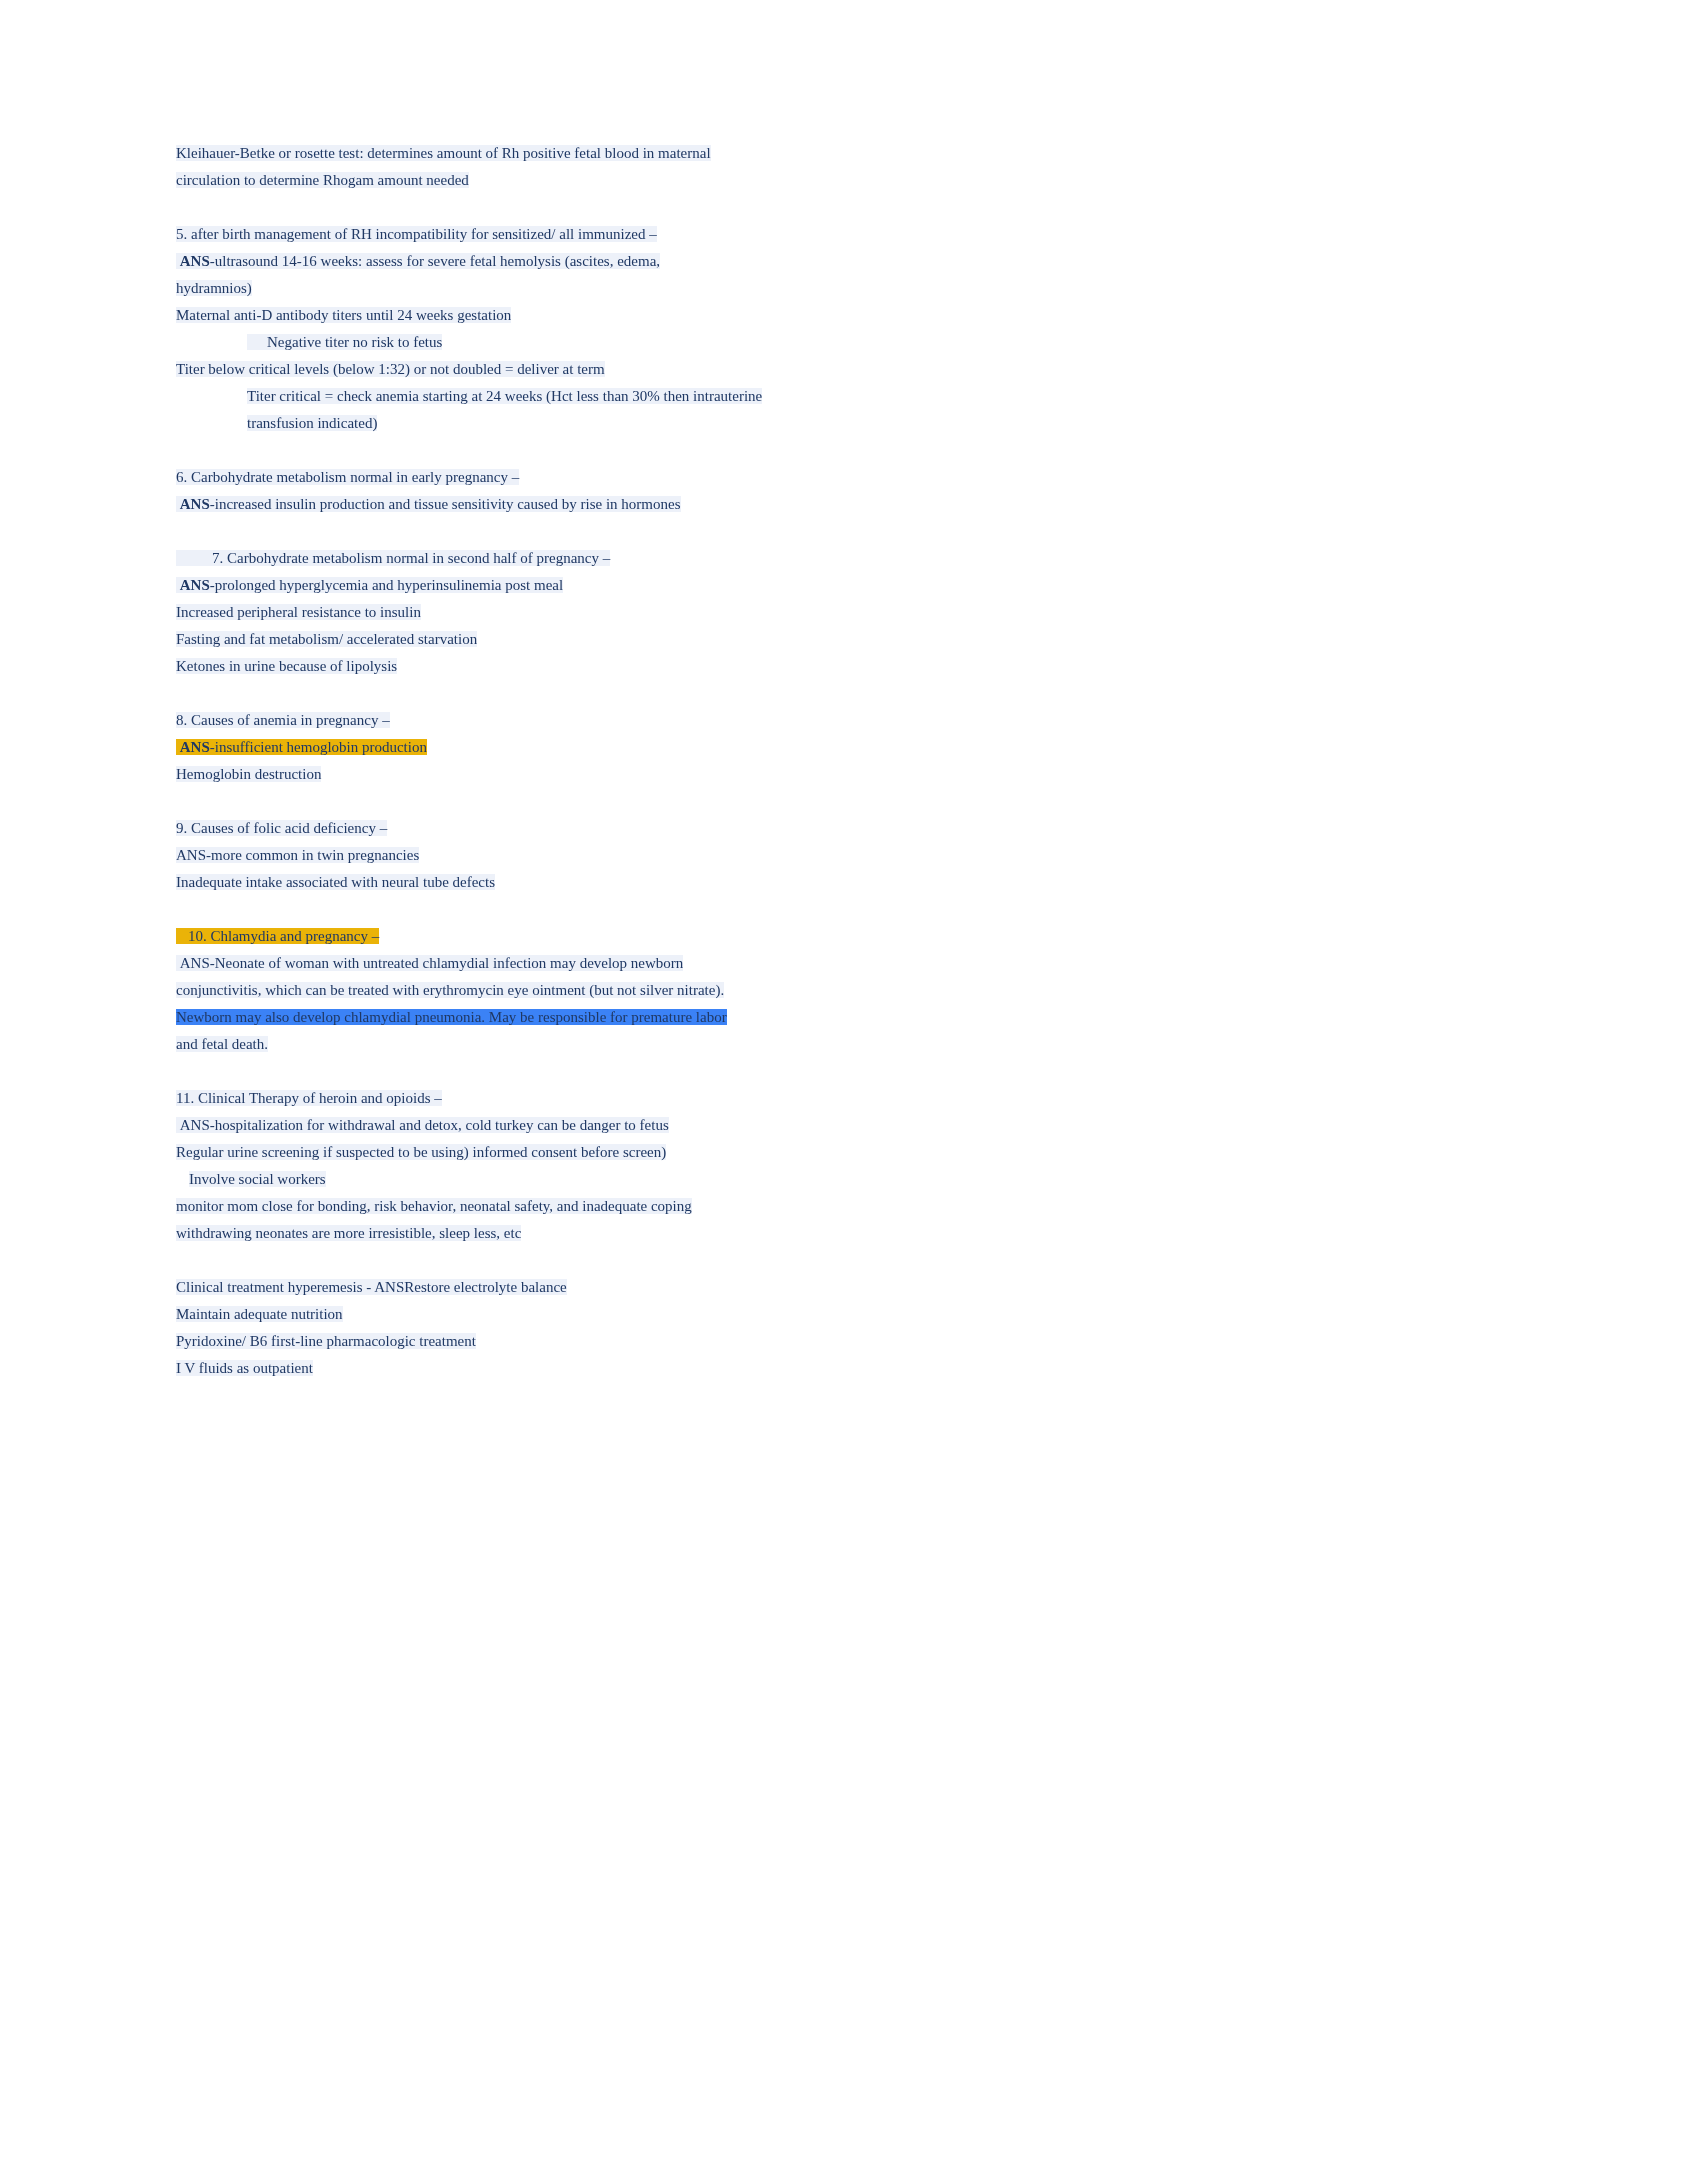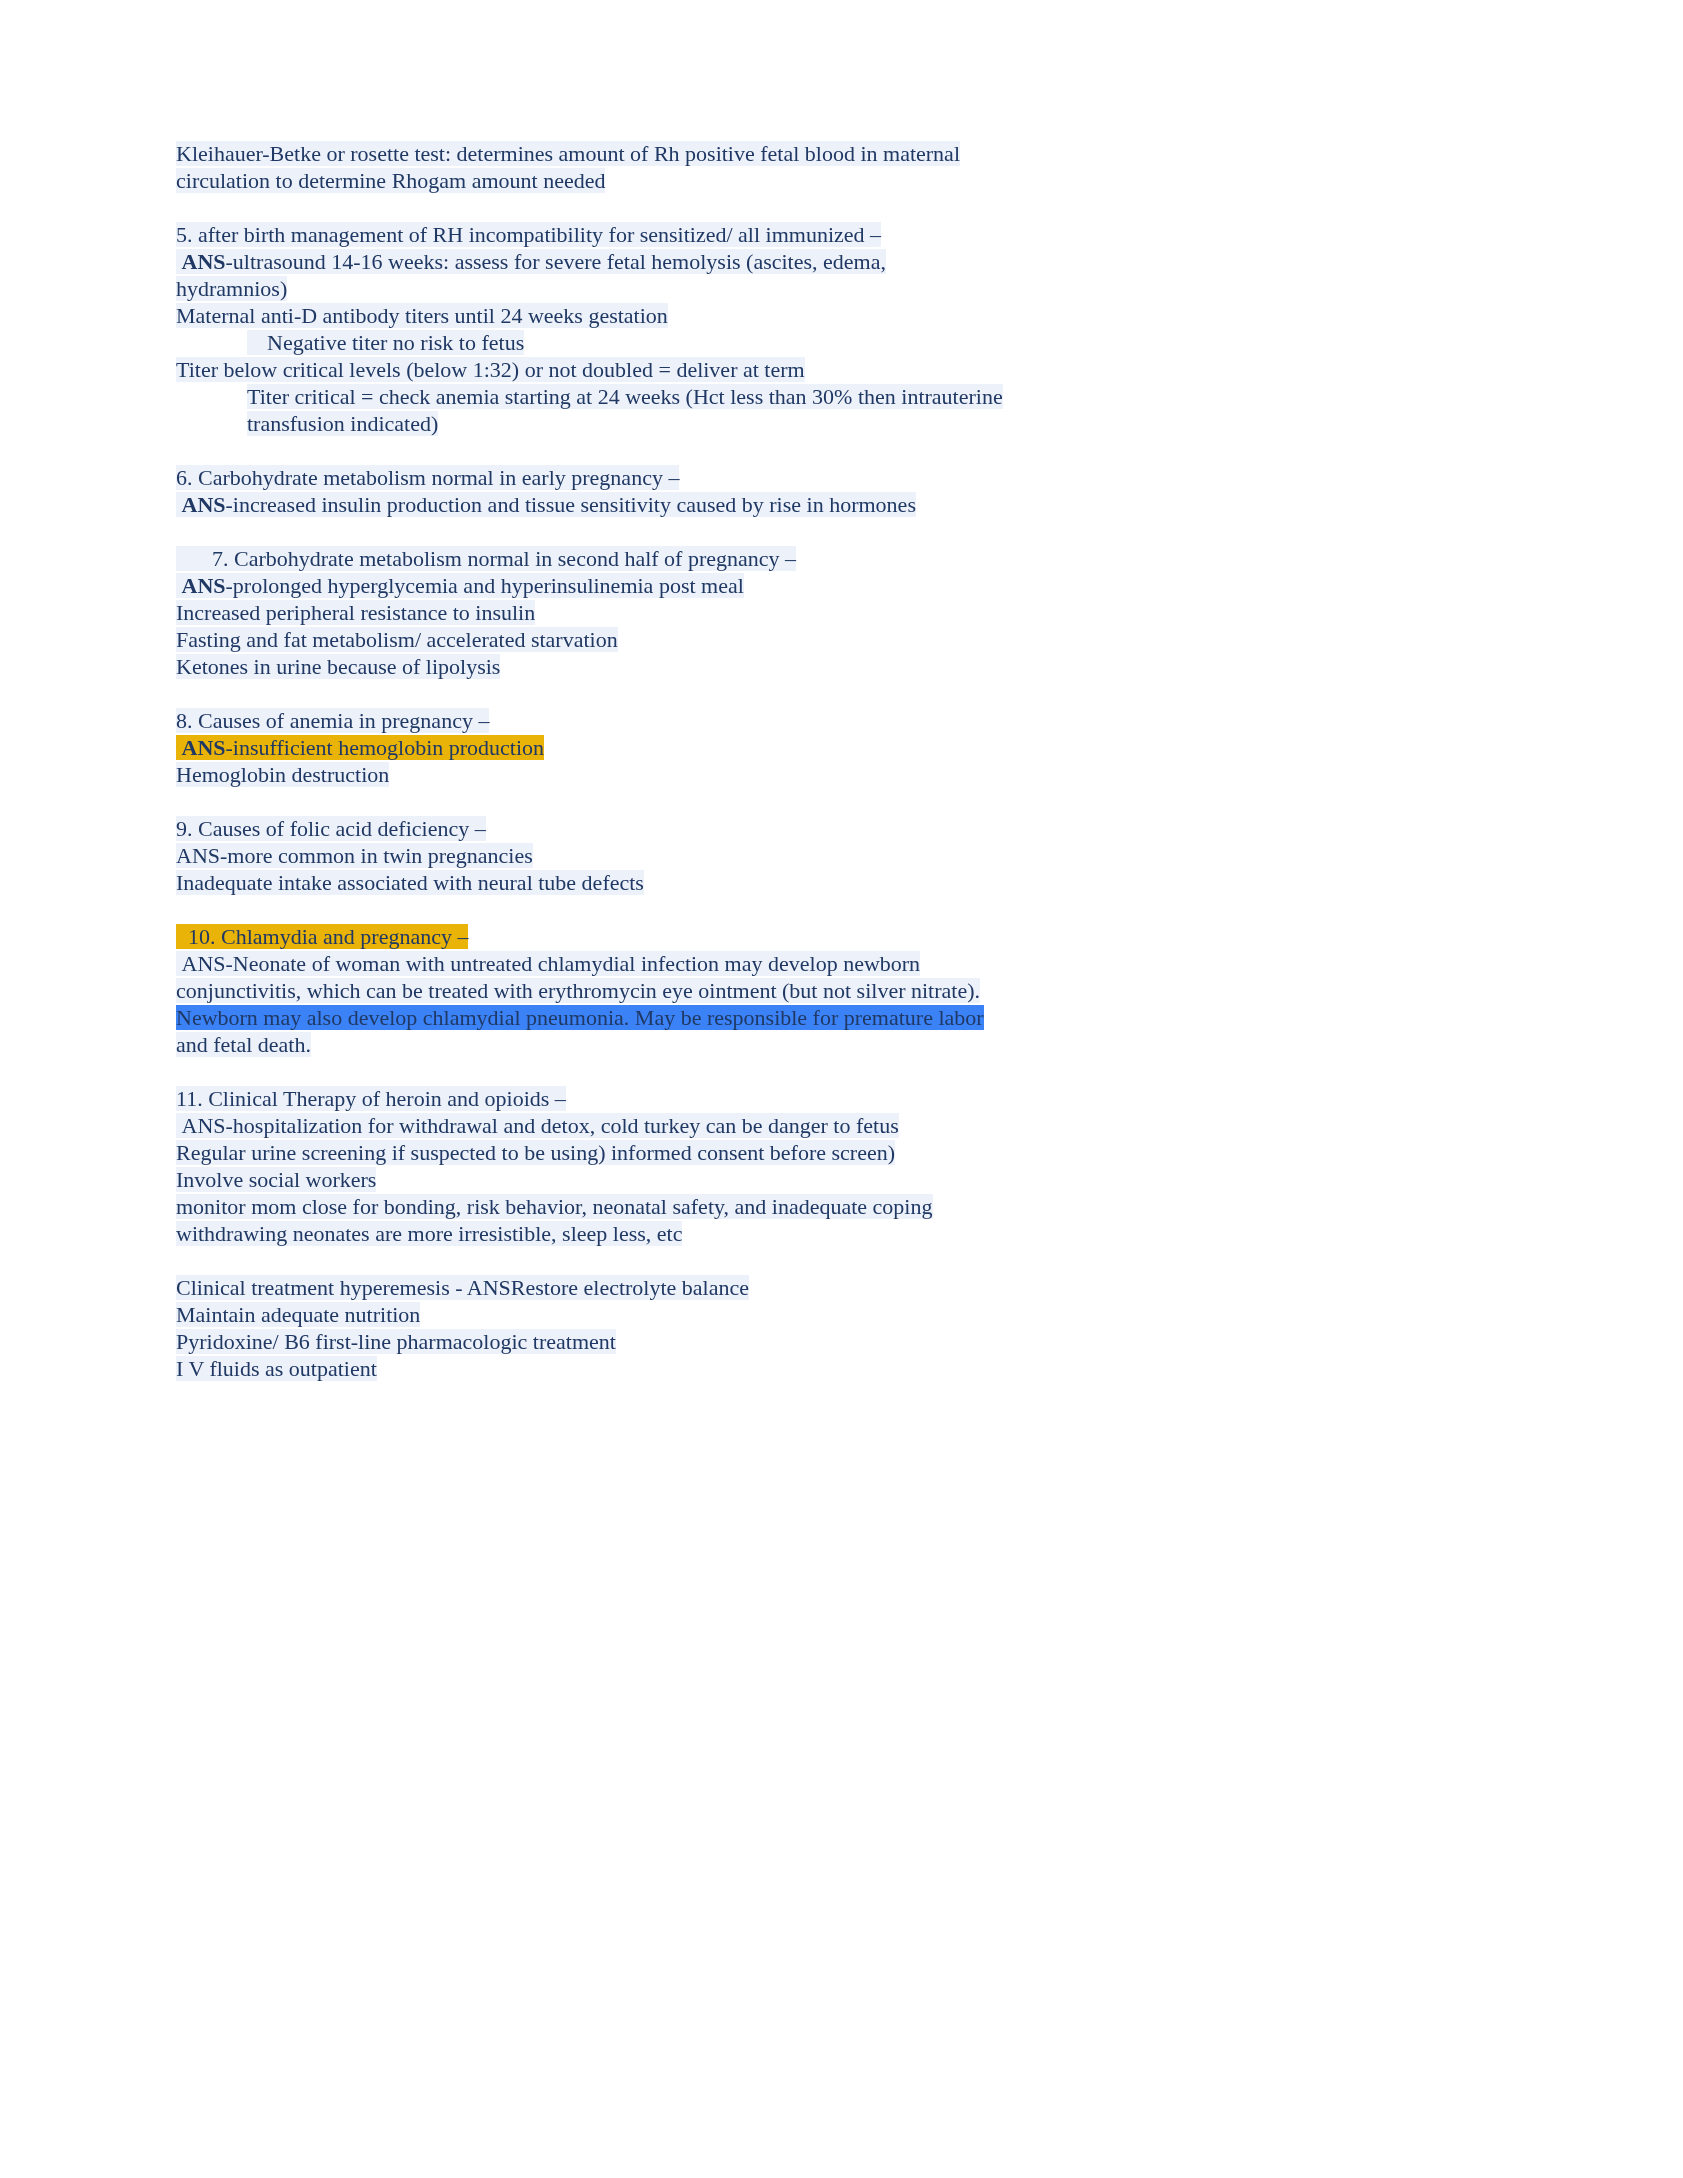--- a/index.html
+++ b/index.html
@@ -11,21 +11,21 @@
     width: 1683px;
     height: 2178px;
     overflow: hidden;
   }
   .page {
     box-sizing: border-box;
     width: 1683px;
     height: 2178px;
     padding: 140px 168px 0 176px;
     font-family: "Liberation Serif", serif;
-    font-size: 22px;
+    font-size: 15px;
     line-height: 27px;
     color: #1F3864;
   }
   .block {
     margin: 0 0 27px 0;
   }
   .line {
     white-space: pre-wrap;
     min-height: 27px;
   }
@@ -82,21 +82,21 @@
       <div class="line"><span class="hl" style="background: #eab308; padding-left: 12px;"><span>10. Chlamydia and pregnancy –</span></span></div>
       <div class="line"><span class="hl" style="background: rgb(237, 241, 249);"><span> ANS-Neonate of woman with untreated chlamydial infection may develop newborn</span></span></div>
       <div class="line"><span class="hl" style="background: rgb(237, 241, 249);"><span>conjunctivitis, which can be treated with erythromycin eye ointment (but not silver nitrate).</span></span></div>
       <div class="line"><span class="hl" style="background: #3b82f6;"><span>Newborn may also develop chlamydial pneumonia. May be responsible for premature labor</span></span></div>
       <div class="line"><span class="hl" style="background: rgb(237, 241, 249);"><span>and fetal death.</span></span></div>
     </div>
     <div class="block">
       <div class="line"><span class="hl" style="background: rgb(237, 241, 249);"><span>11. Clinical Therapy of heroin and opioids –</span></span></div>
       <div class="line"><span class="hl" style="background: rgb(237, 241, 249);"><span> ANS-hospitalization for withdrawal and detox, cold turkey can be danger to fetus</span></span></div>
       <div class="line"><span class="hl" style="background: rgb(237, 241, 249);"><span>Regular urine screening if suspected to be using) informed consent before screen)</span></span></div>
-      <div class="line"><span class="hl" style="background: rgb(237, 241, 249);"><span>Involve social workers</span></span></div>
+      <div class="line"><span class="hl" style="background: rgb(237, 241, 249); margin-left: 13px;"><span>Involve social workers</span></span></div>
       <div class="line"><span class="hl" style="background: rgb(237, 241, 249);"><span>monitor mom close for bonding, risk behavior, neonatal safety, and inadequate coping</span></span></div>
       <div class="line"><span class="hl" style="background: rgb(237, 241, 249);"><span>withdrawing neonates are more irresistible, sleep less, etc</span></span></div>
     </div>
     <div class="block">
       <div class="line"><span class="hl" style="background: rgb(237, 241, 249);"><span>Clinical treatment hyperemesis - ANSRestore electrolyte balance</span></span></div>
       <div class="line"><span class="hl" style="background: rgb(237, 241, 249);"><span>Maintain adequate nutrition</span></span></div>
       <div class="line"><span class="hl" style="background: rgb(237, 241, 249);"><span>Pyridoxine/ B6 first-line pharmacologic treatment</span></span></div>
       <div class="line"><span class="hl" style="background: rgb(237, 241, 249);"><span>I V fluids as outpatient</span></span></div>
     </div>
   </div>

